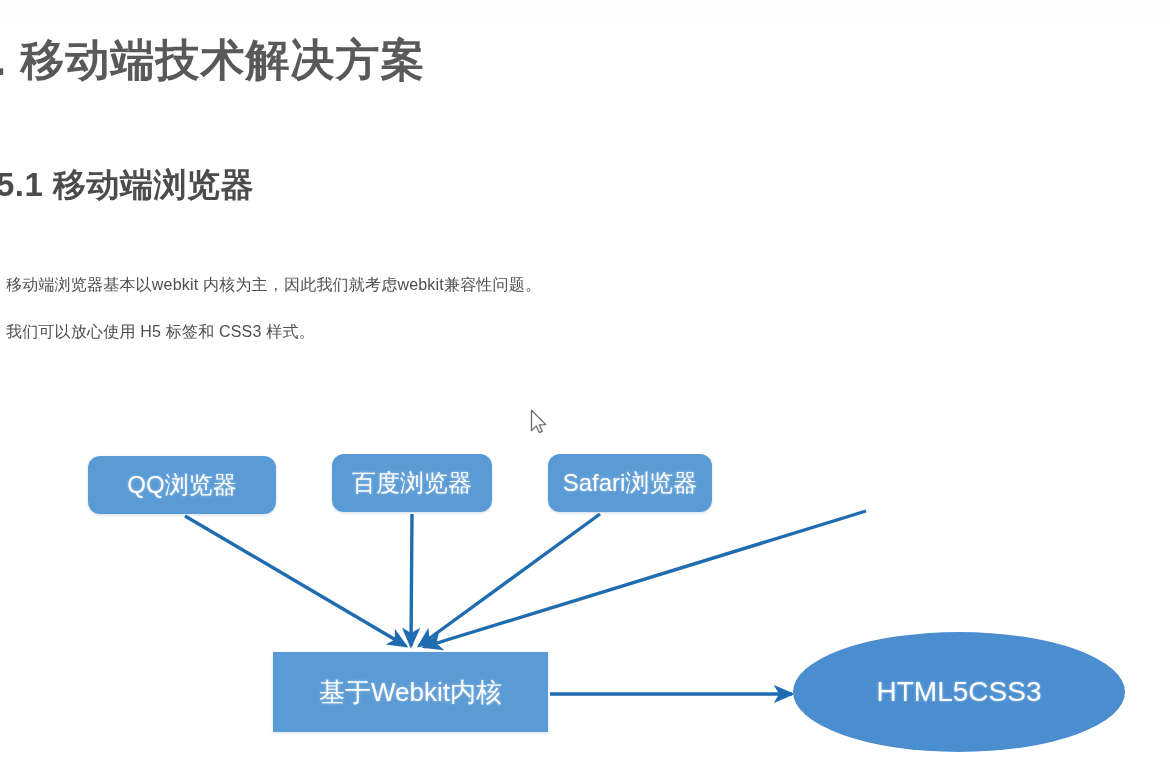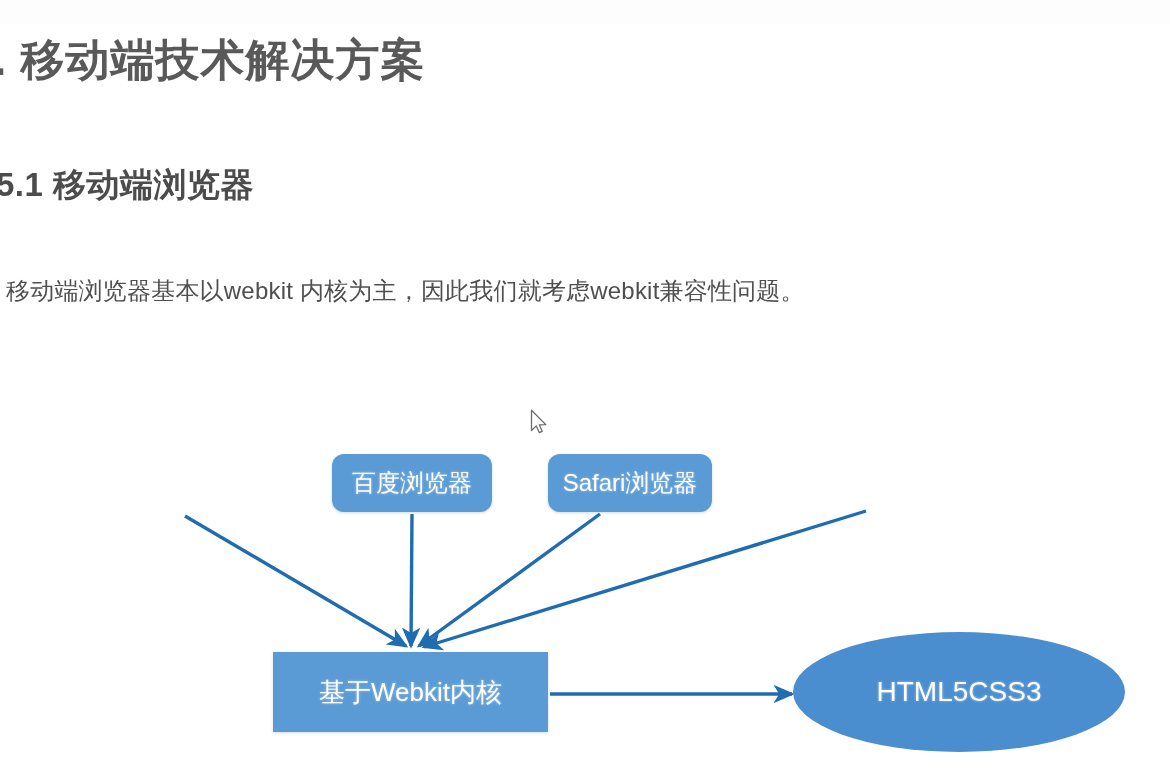--- a/index.html
+++ b/index.html
@@ -46,21 +46,21 @@
     color: #4c4c4c;
     letter-spacing: 0.5px;
     white-space: nowrap;
     line-height: 1.1;
   }
 
   
   .body-line {
     position: absolute;
     left: 6px;
-    font-size: 24px;
+    font-size: 16px;
     color: #4f4f4f;
     white-space: nowrap;
     letter-spacing: 0.2px;
   }
   .body-line-0 { top: 251px; }
   .body-line-1 { top: 298px; }
   .body-line-2 { top: 344px; }
 
   
   #diagram {
@@ -131,20 +131,21 @@
 </head>
 <body>
 
 <div id="page">
 
   <div class="doc-title">. 移动端技术解决方案</div>
 
   <div class="doc-subtitle">5.1 移动端浏览器</div>
 
   <div class="body-line body-line-0">移动端浏览器基本以webkit 内核为主，因此我们就考虑webkit兼容性问题。</div>
+  <div class="body-line body-line-1">我们可以放心使用 H5 标签和 CSS3 样式。</div>
 
   <div id="diagram">
 
     <svg id="connector-svg" viewBox="0 0 1170 774">
       <defs>
         <marker id="arrowhead" markerWidth="7" markerHeight="7" refX="5.4" refY="3.1" orient="auto" markerUnits="strokeWidth">
           <path d="M0,0.4 L6.2,3.1 L0,5.8 L1.6,3.1 Z" fill="#1f6cb0"></path>
         </marker>
       </defs>
 
@@ -152,20 +153,23 @@
 
       <line x1="412" y1="490" x2="411" y2="622" stroke="#1f6cb0" stroke-width="3.4" marker-end="url(#arrowhead)"></line>
 
       <line x1="600" y1="490" x2="419" y2="622" stroke="#1f6cb0" stroke-width="3.4" marker-end="url(#arrowhead)"></line>
 
       <line x1="866" y1="487" x2="424" y2="623" stroke="#1f6cb0" stroke-width="3.4" marker-end="url(#arrowhead)"></line>
 
       <line x1="550" y1="670" x2="792" y2="670" stroke="#1f6cb0" stroke-width="3.4" marker-end="url(#arrowhead)"></line>
     </svg>
 
+    <div class="node node-rounded" id="node-qq">
+      <span>QQ浏览器</span>
+    </div>
 
     <div class="node node-rounded" id="node-baidu">
       <span>百度浏览器</span>
     </div>
 
     <div class="node node-rounded" id="node-safari">
       <span>Safari浏览器</span>
     </div>
 
 

